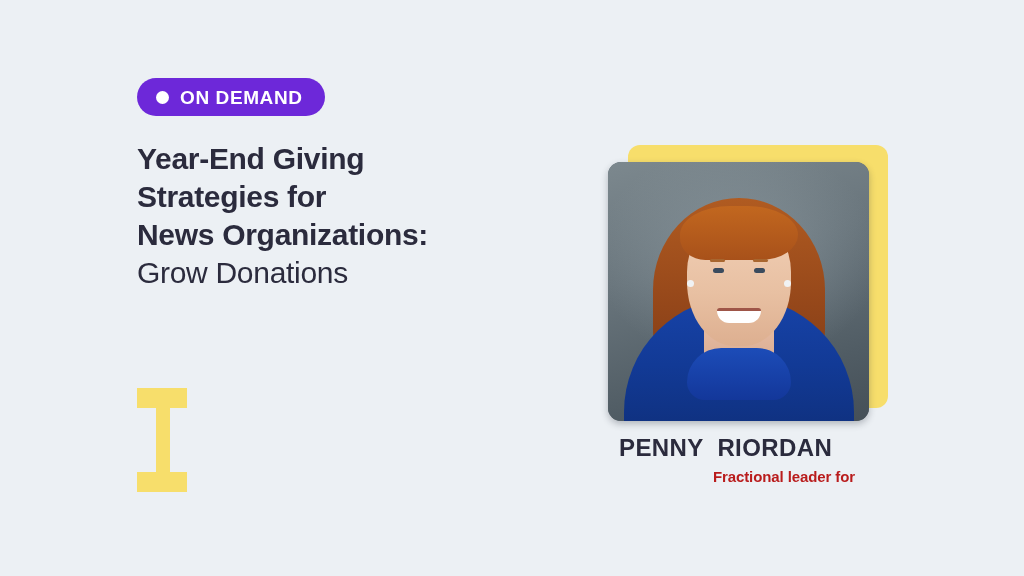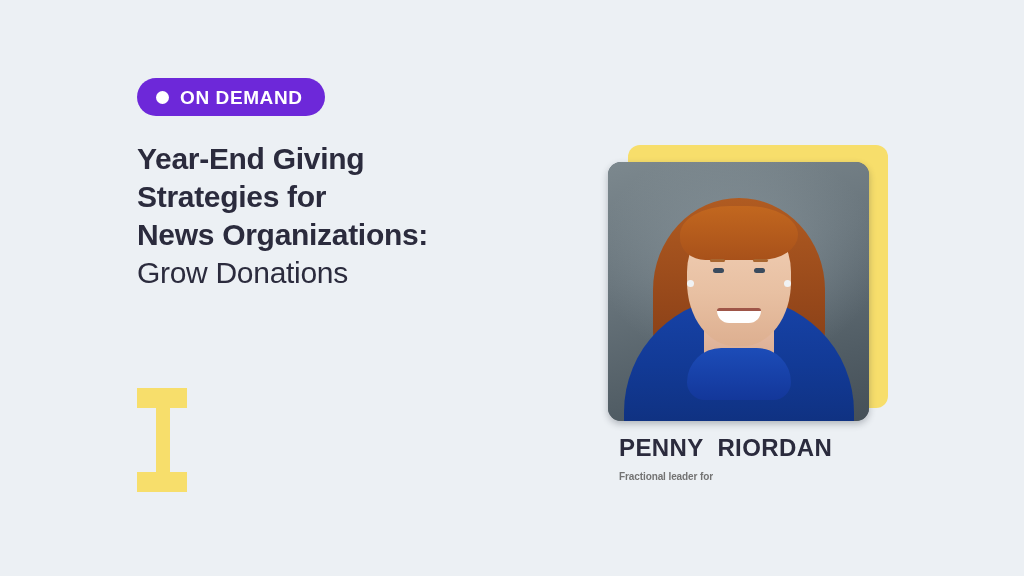--- a/index.html
+++ b/index.html
@@ -201,26 +201,27 @@
   }
   .speaker-name {
     color:#2B2B3D;
     font-size:24px;
     font-weight:bold;
     letter-spacing:0.4px;
     line-height:1.2;
     white-space:pre;
   }
   .speaker-role-line {
-    color:#737373;
-    font-size:10px;
+    color:#b91c1c;
+    font-size:15px;
     font-weight:bold;
     line-height:17px;
     letter-spacing:-0.1px;
     white-space:nowrap;
+    text-align:center;
   }
   .speaker-role { margin-top:5px; }
 </style>
 </head>
 <body>
 
 <div class="badge">
   <span class="badge-dot"></span>
   <span class="badge-label">ON DEMAND</span>
 </div>

